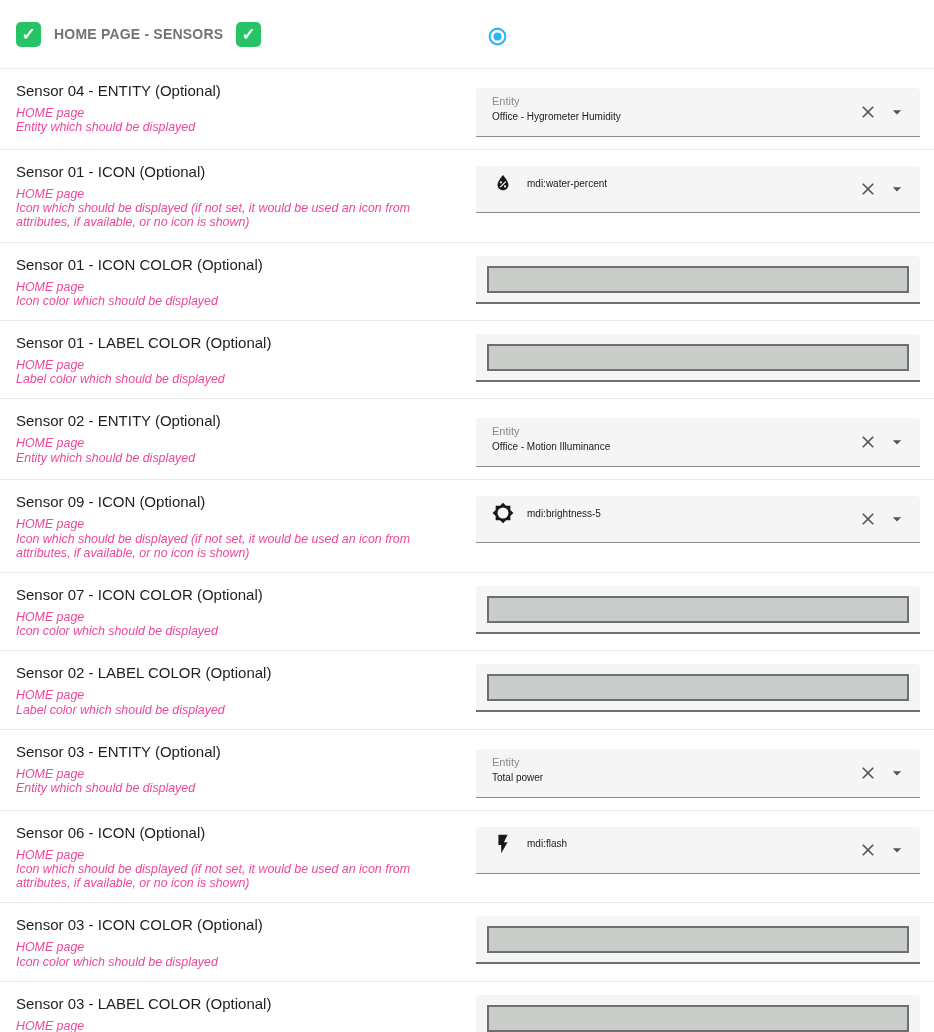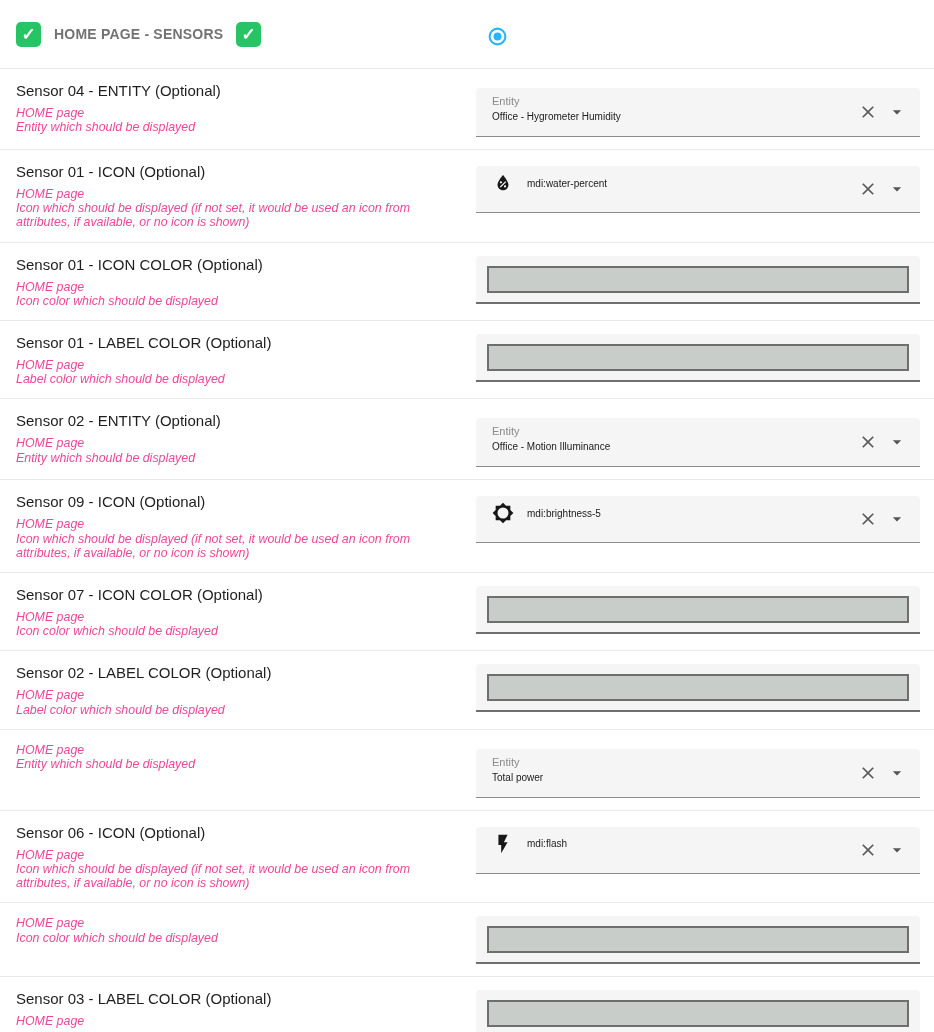--- a/index.html
+++ b/index.html
@@ -259,20 +259,21 @@
   </div>
   <div class="row-field">
     <div class="field colorpick">
       <div class="color-box"></div>
     </div>
   </div>
 </div>
 
 <div class="row">
   <div class="row-text">
+    <div class="row-title">Sensor 03 - ENTITY (Optional)</div>
     <div class="row-sub">HOME page</div>
     <div class="row-desc">Entity which should be displayed</div>
   </div>
   <div class="row-field">
     <div class="field entity">
       <div class="float-label">Entity</div>
       <div class="field-value">Total power</div>
       <div class="field-icons">
         <span class="icon-btn">
             <svg viewBox="0 0 24 24">
@@ -314,20 +315,21 @@
               <use href="#p-down"></use>
             </svg>
           </span>
       </div>
     </div>
   </div>
 </div>
 
 <div class="row">
   <div class="row-text">
+    <div class="row-title">Sensor 03 - ICON COLOR (Optional)</div>
     <div class="row-sub">HOME page</div>
     <div class="row-desc">Icon color which should be displayed</div>
   </div>
   <div class="row-field">
     <div class="field colorpick">
       <div class="color-box"></div>
     </div>
   </div>
 </div>
 

